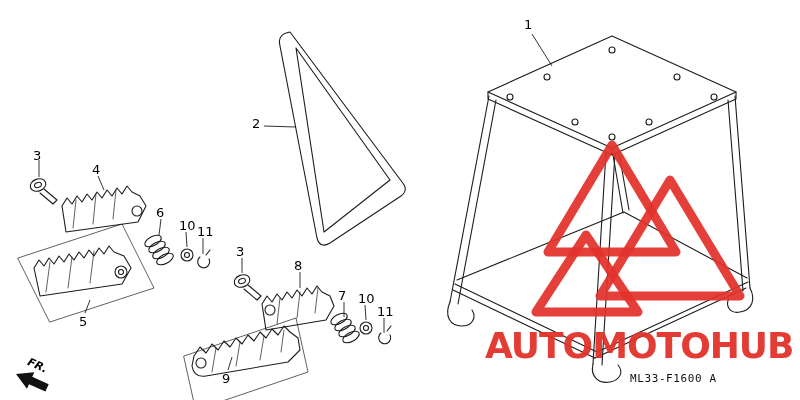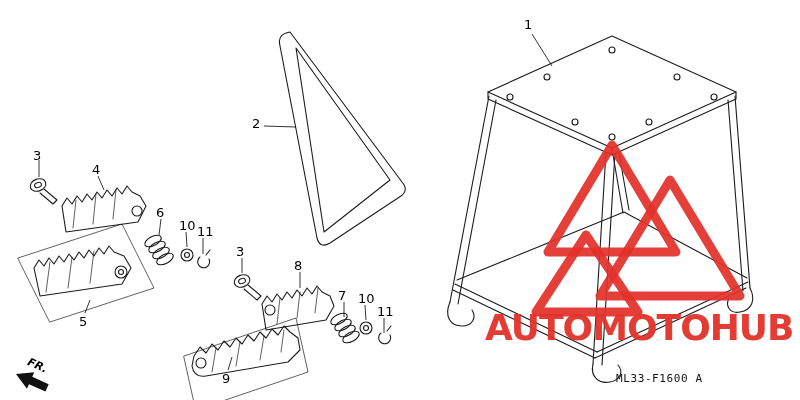--- a/index.html
+++ b/index.html
@@ -2,24 +2,24 @@
 <html style="--brand-red: #e2322a;"><head>
 <meta charset="utf-8">
 <style>
   :root { --brand-red: #e2322a; --ink: #1c1c1c; }
   * { margin: 0; padding: 0; box-sizing: border-box; }
   html, body { width: 800px; height: 400px; background: #fff; overflow: hidden;
                font-family: "DejaVu Sans", "Liberation Sans", sans-serif; }
   .stage { position: relative; width: 800px; height: 400px; background: #fff; }
   .stage svg { position: absolute; left: 0; top: 0; }
   .part-label { position: absolute; font-size: 13px; color: #000; line-height: 1; }
-  .diagram-code { position: absolute; left: 616px; top: 372px;
+  .diagram-code { position: absolute; left: 630px; top: 372px;
                   font-family: "DejaVu Sans Mono", "Liberation Mono", monospace;
                   font-size: 11px; letter-spacing: 0.6px; color: #111; }
-  .watermark-text { position: absolute; left: 485px; top: 310px; font-size: 36px;
+  .watermark-text { position: absolute; left: 485px; top: 328px; font-size: 36px;
                     font-weight: 800; letter-spacing: -1px; color: var(--brand-red);
                     line-height: 1; opacity: 0.95; }
   .wm { stroke: var(--brand-red); fill: none; stroke-width: 9; stroke-linejoin: round; opacity: 0.93; }
   .art { stroke: var(--ink); fill: none; stroke-width: 1.1; stroke-linecap: round; stroke-linejoin: round; }
   .thin { stroke-width: 0.7; }
   .leader { stroke: #000; stroke-width: 0.8; }
 </style>
 </head>
 <body>
 

